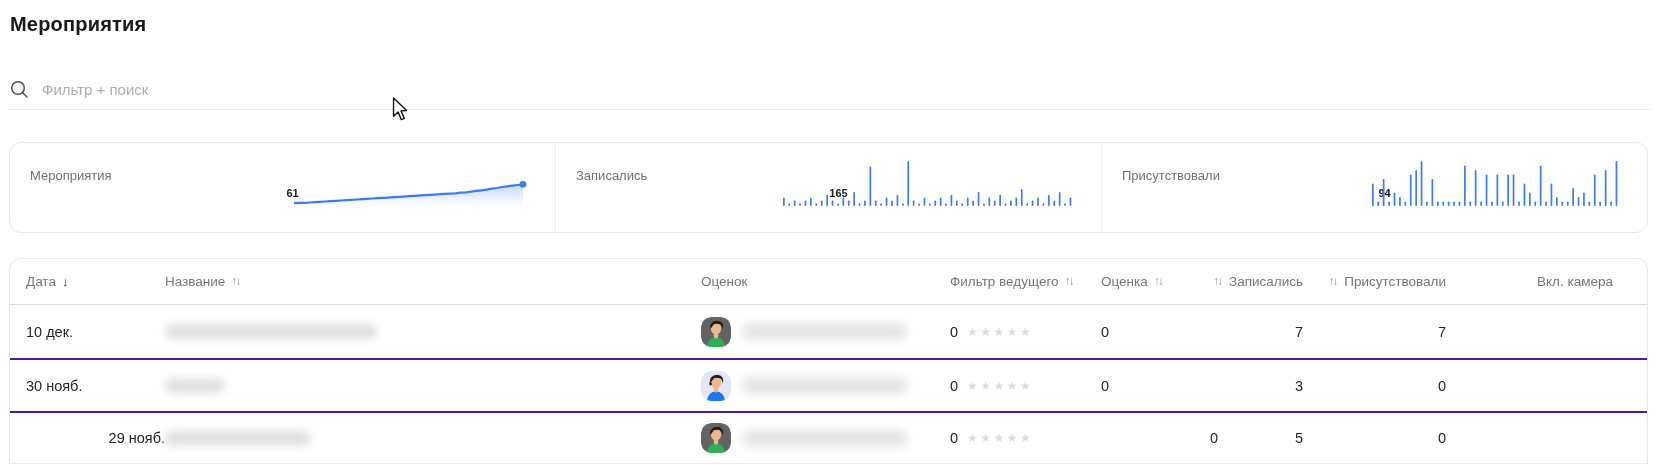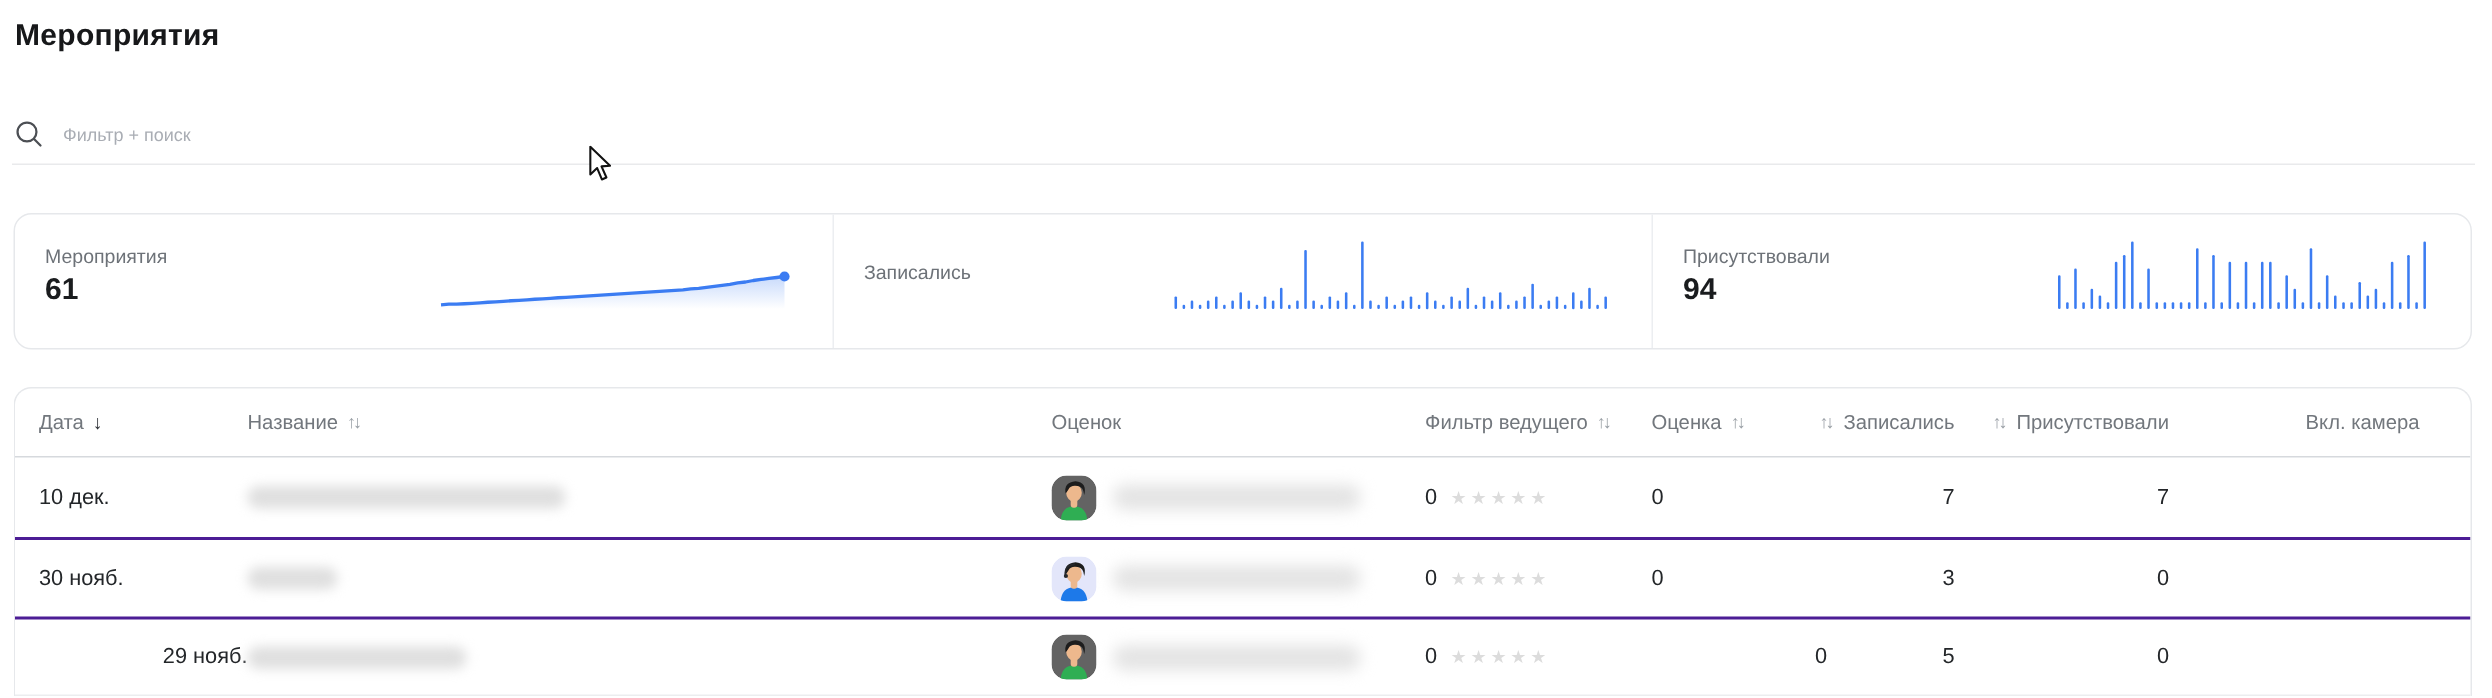--- a/index.html
+++ b/index.html
@@ -20,38 +20,38 @@
   }
   
   .search-row {
     position: absolute; left: 8px; top: 76px; right: 11px; height: 34px;
     border-bottom: 1px solid #e9eaec;
     display: flex; align-items: center; gap: 13px;
     padding: 0 0 6px 2px;
   }
   .search-row svg { flex: 0 0 auto; }
   .search-input {
-    border: none; outline: none; flex: 1; font-size: 12px;
+    border: none; outline: none; flex: 1; font-size: 15px;
     font-family: "Liberation Sans", sans-serif; color: #33363a; background: transparent;
   }
   .search-input::placeholder { color: #a9adb4; }
   
   .stats {
     position: absolute; left: 9px; top: 142px; width: 1639px; height: 91px;
     border: 1px solid #e6e8eb; border-radius: 12px; background:#fff;
     display: flex;
   }
   .stat {
     flex: 1 1 0; position: relative;
     display: flex; flex-direction: column; justify-content: center;
     padding-left: 20px; transform: translateY(0);
   }
   .stat + .stat { border-left: 1px solid #eceef1; }
   .stat-label { font-size: 13px; color: #6d7278; margin-bottom: 4px; margin-top:-8px; }
-  .stat-value { font-size: 20px; font-weight: 700; color: #1a1c1e; }
+  .stat-value { font-size: 11px; font-weight: 700; color: #1a1c1e; text-align: center; }
   .stat-chart { position: absolute; right: 26px; bottom: 26px; overflow: visible; }
   
   .table {
     position: absolute; left: 9px; top: 258px; width: 1639px;
     border: 1px solid #e6e8eb; border-bottom: none;
     border-radius: 12px 12px 0 0; background: #fff; overflow: hidden;
   }
   .trow {
     display: grid;
     grid-template-columns: 139px 536px 249px 151px 117px 85px 143px 1fr;
@@ -107,20 +107,21 @@
               <stop offset="1" stop-color="#3b7cf2" stop-opacity="0"></stop>
             </linearGradient>
           </defs>
           <path d="M2.0,44.2 L7.2,43.8 L12.4,43.8 L17.6,43.5 L22.8,43.2 L28.0,42.9 L33.2,42.5 L38.4,42.2 L43.6,41.9 L48.8,41.5 L54.0,41.2 L59.3,40.9 L64.5,40.5 L69.7,40.2 L74.9,39.9 L80.1,39.5 L85.3,39.2 L90.5,38.9 L95.7,38.6 L100.9,38.2 L106.1,37.9 L111.3,37.6 L116.5,37.2 L121.7,36.9 L126.9,36.6 L132.1,36.2 L137.3,35.9 L142.5,35.6 L147.7,35.2 L152.9,34.9 L158.1,34.6 L163.3,34.3 L168.5,33.6 L173.8,33.3 L179.0,32.6 L184.2,31.9 L189.4,31.3 L194.6,30.6 L199.8,29.6 L205.0,29.0 L210.2,28.0 L215.4,27.3 L220.6,26.6 L225.8,26.0 L231.0,25.3 L231,47 L2,47 Z" fill="url(#grad0)"></path>
           <path d="M2.0,44.2 L7.2,43.8 L12.4,43.8 L17.6,43.5 L22.8,43.2 L28.0,42.9 L33.2,42.5 L38.4,42.2 L43.6,41.9 L48.8,41.5 L54.0,41.2 L59.3,40.9 L64.5,40.5 L69.7,40.2 L74.9,39.9 L80.1,39.5 L85.3,39.2 L90.5,38.9 L95.7,38.6 L100.9,38.2 L106.1,37.9 L111.3,37.6 L116.5,37.2 L121.7,36.9 L126.9,36.6 L132.1,36.2 L137.3,35.9 L142.5,35.6 L147.7,35.2 L152.9,34.9 L158.1,34.6 L163.3,34.3 L168.5,33.6 L173.8,33.3 L179.0,32.6 L184.2,31.9 L189.4,31.3 L194.6,30.6 L199.8,29.6 L205.0,29.0 L210.2,28.0 L215.4,27.3 L220.6,26.6 L225.8,26.0 L231.0,25.3" fill="none" stroke="#3b7cf2" stroke-width="2.2" stroke-linejoin="round"></path>
           <circle cx="231" cy="25.323076923076922" r="3.4" fill="#3b7cf2"></circle>
         </svg>
     </div>
     <div class="stat">
       <div class="stat-label">Записались</div>
+      <div class="stat-value">165</div>
       <svg class="stat-chart" width="292" height="47">
           <rect x="0.0" y="38.6" width="1.7" height="8.4" rx="0.8" fill="#3b7cf2"></rect>
           <rect x="5.4" y="44.2" width="1.7" height="2.8" rx="0.8" fill="#3b7cf2"></rect>
           <rect x="10.8" y="41.4" width="1.7" height="5.6" rx="0.8" fill="#3b7cf2"></rect>
           <rect x="16.2" y="44.2" width="1.7" height="2.8" rx="0.8" fill="#3b7cf2"></rect>
           <rect x="21.6" y="41.4" width="1.7" height="5.6" rx="0.8" fill="#3b7cf2"></rect>
           <rect x="27.0" y="38.6" width="1.7" height="8.4" rx="0.8" fill="#3b7cf2"></rect>
           <rect x="32.4" y="44.2" width="1.7" height="2.8" rx="0.8" fill="#3b7cf2"></rect>
           <rect x="37.9" y="41.4" width="1.7" height="5.6" rx="0.8" fill="#3b7cf2"></rect>
           <rect x="43.3" y="35.8" width="1.7" height="11.3" rx="0.8" fill="#3b7cf2"></rect>

